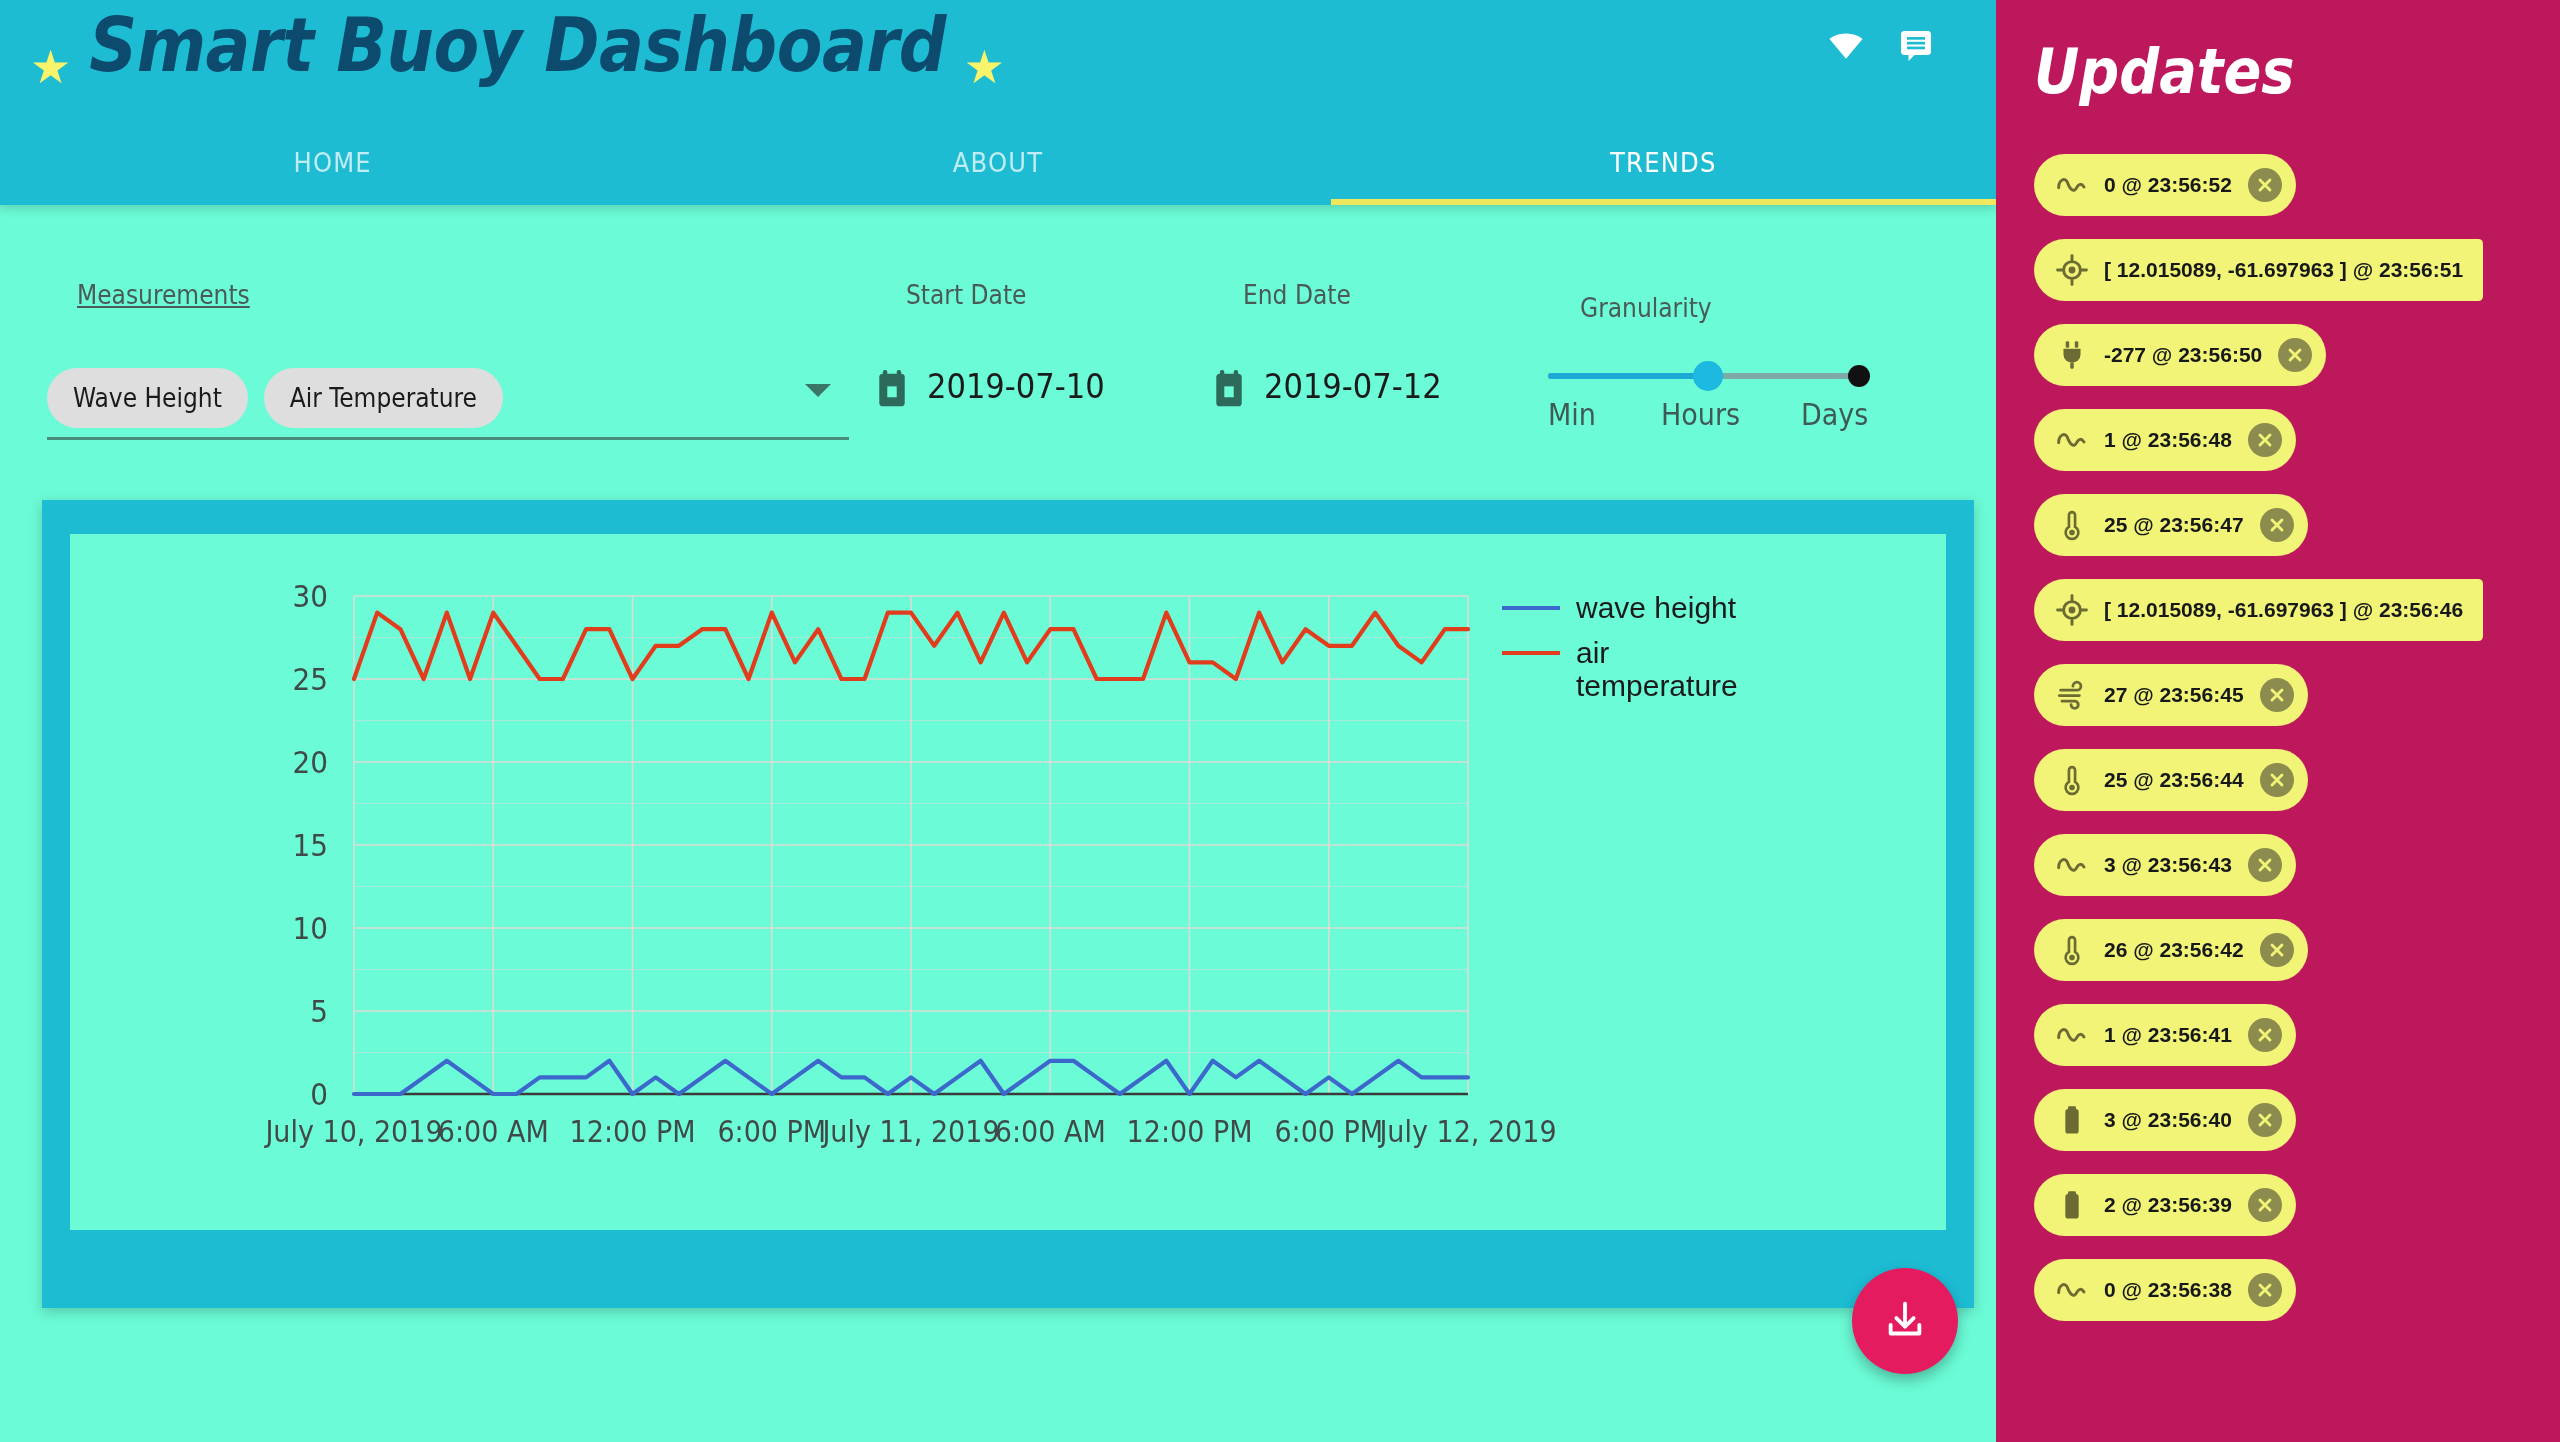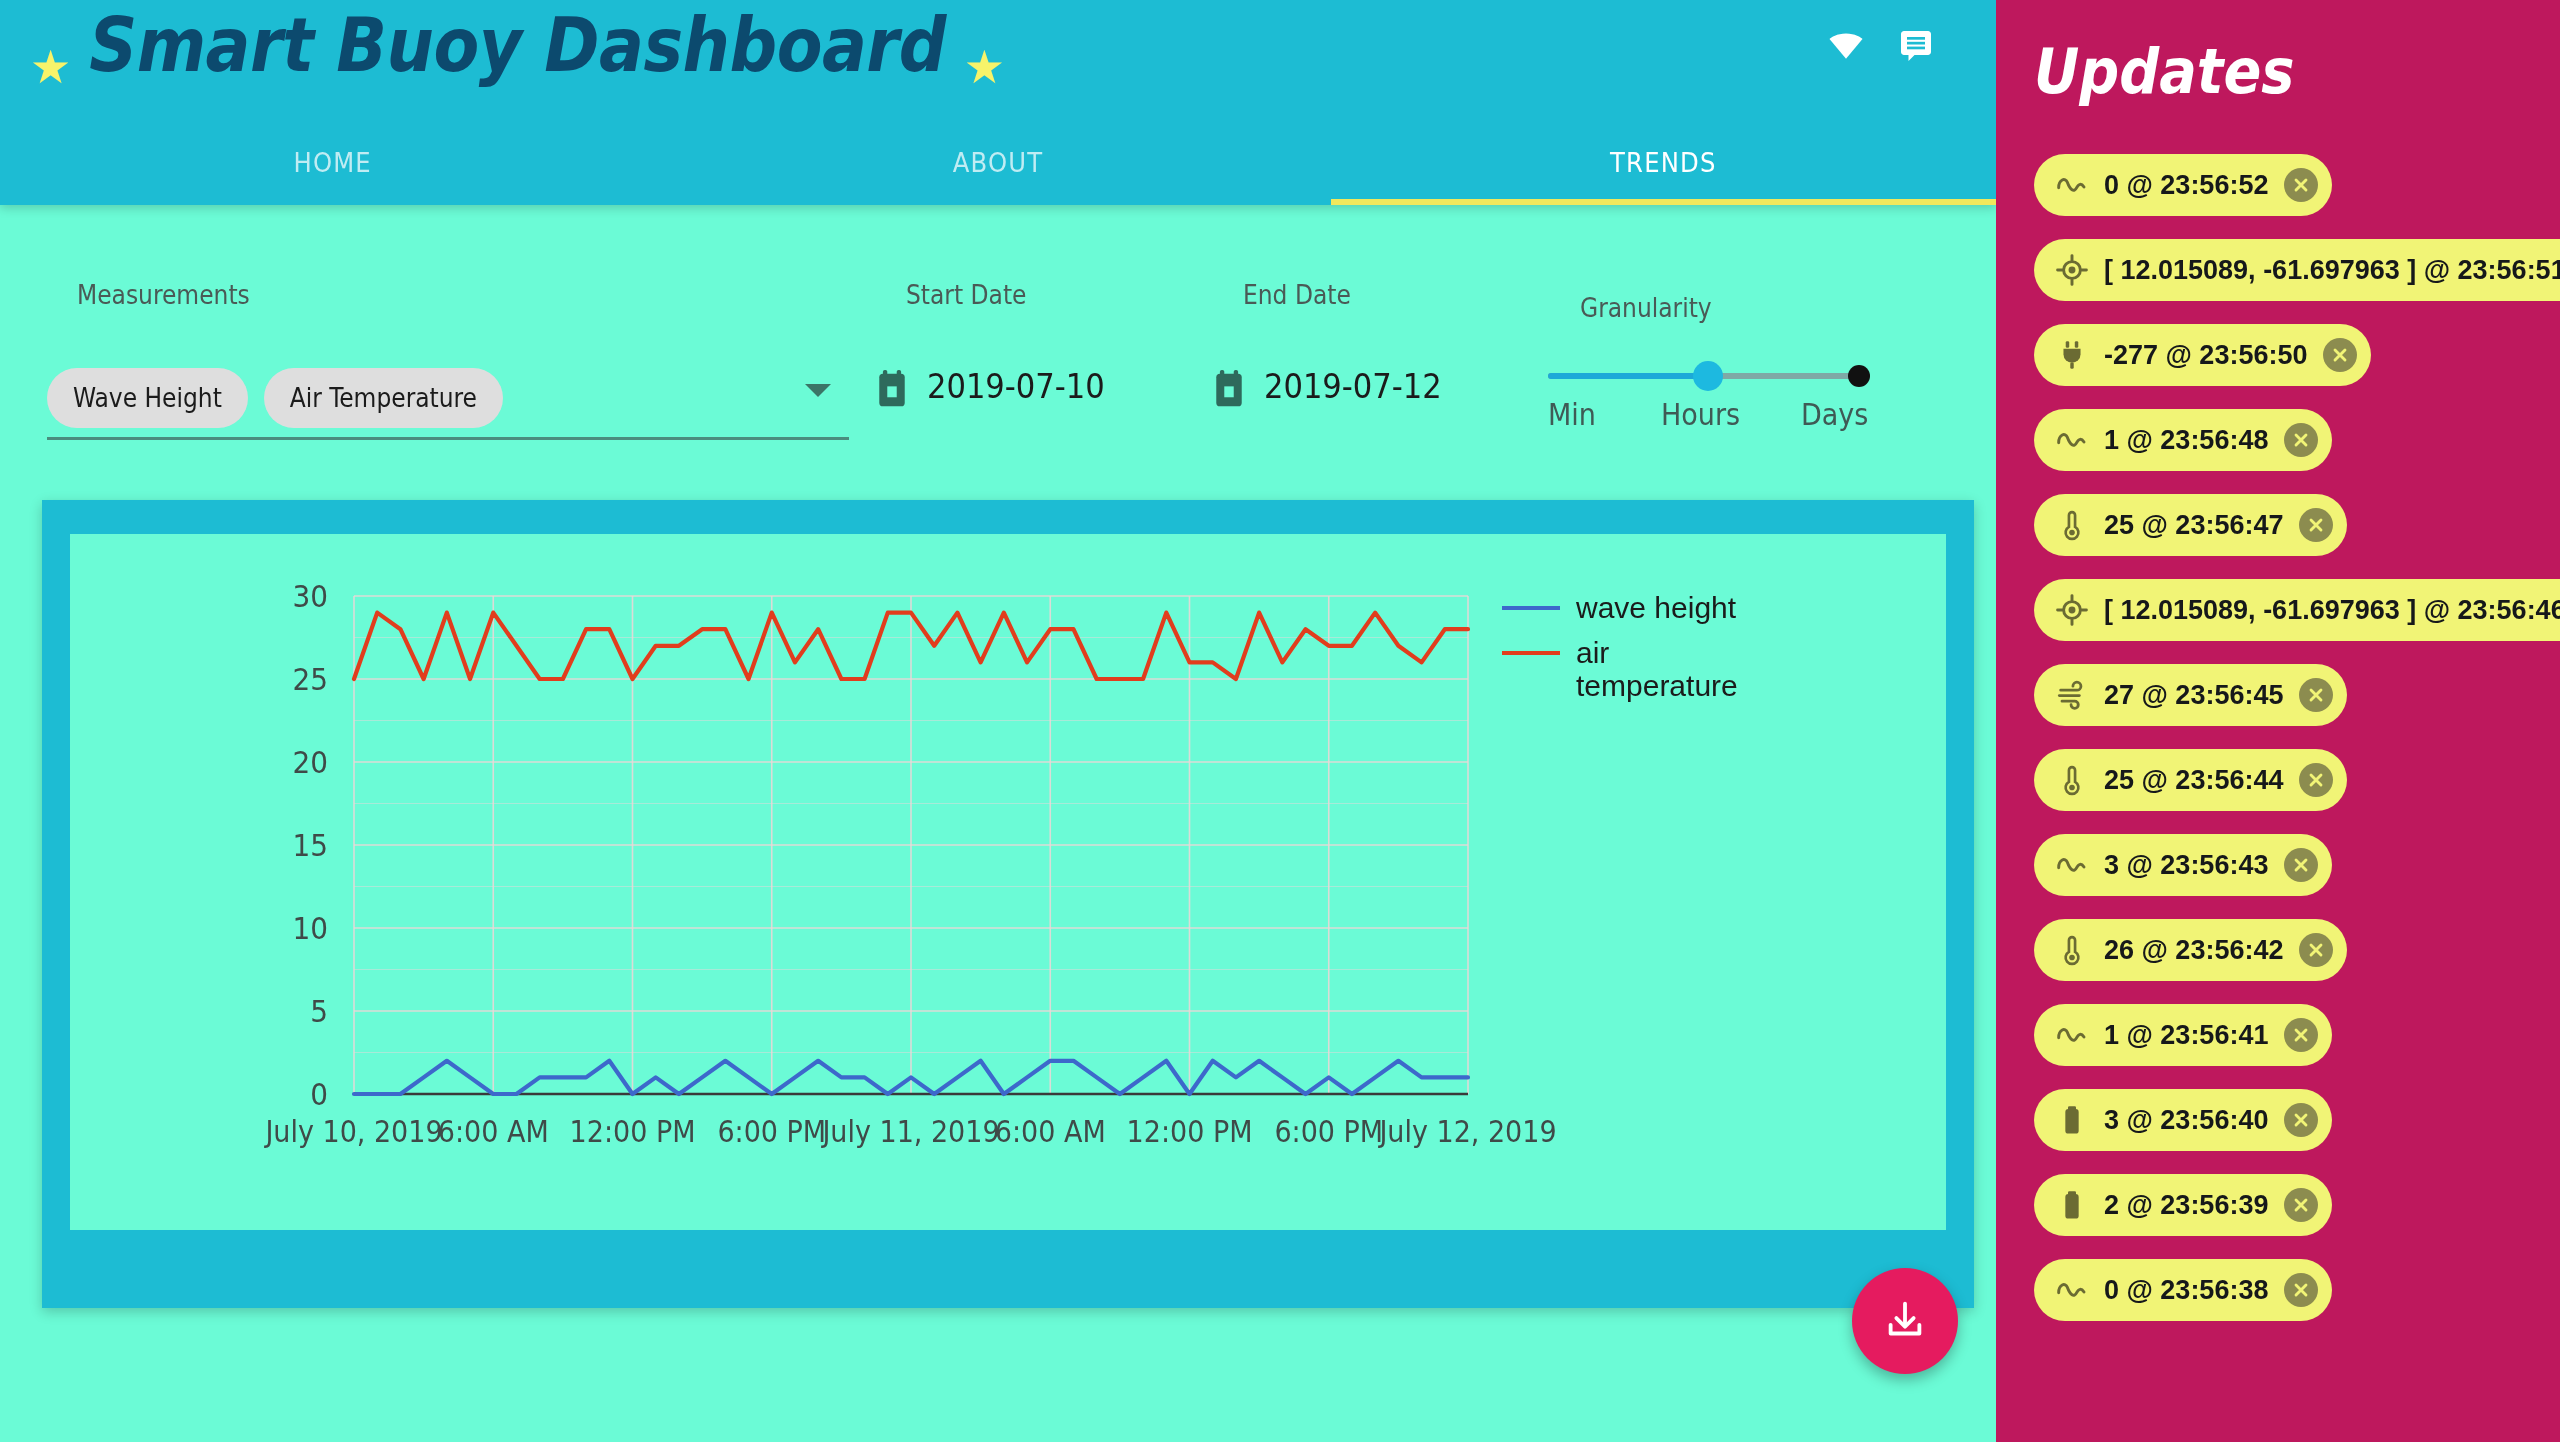--- a/index.html
+++ b/index.html
@@ -78,21 +78,21 @@
   .controls {
     position: relative;
     height: 240px;
   }
   .ctl-label {
     position: absolute;
     font-family: "DejaVu Sans Condensed", "Liberation Sans Narrow", "Liberation Sans", sans-serif;
     font-size: 26px;
     color: #4A5A56;
   }
-  .lbl-measurements { left: 77px; top: 75px; }
+  .lbl-measurements { left: 77px; top: 75px; text-decoration: underline; }
   .lbl-start { left: 906px; top: 75px; }
   .lbl-end   { left: 1243px; top: 75px; }
   .lbl-gran  { left: 1580px; top: 88px; }
 
   
   .meas-select {
     position: absolute; left: 47px; top: 153px;
     width: 802px; height: 82px;
     border-bottom: 3px solid #4A8D7E;
     display: flex; align-items: center; gap: 16px;
@@ -226,21 +226,21 @@
     display: inline-flex; align-items: center;
     align-self: flex-start;
     padding: 0 14px 0 22px;
     gap: 16px;
     cursor: pointer;
     max-width: 520px;
   }
   .update-icon { display: flex; align-items: center; width: 32px; }
   .update-text {
     font-family: "Liberation Sans", sans-serif;
-    font-size: 27px;
+    font-size: 21px;
     font-weight: bold;
     color: #16181A;
     white-space: nowrap;
   }
   .update-close {
     width: 34px; height: 34px; border-radius: 50%;
     background: #8C8C4F;
     display: flex; align-items: center; justify-content: center;
     flex: 0 0 auto;
     cursor: pointer;

